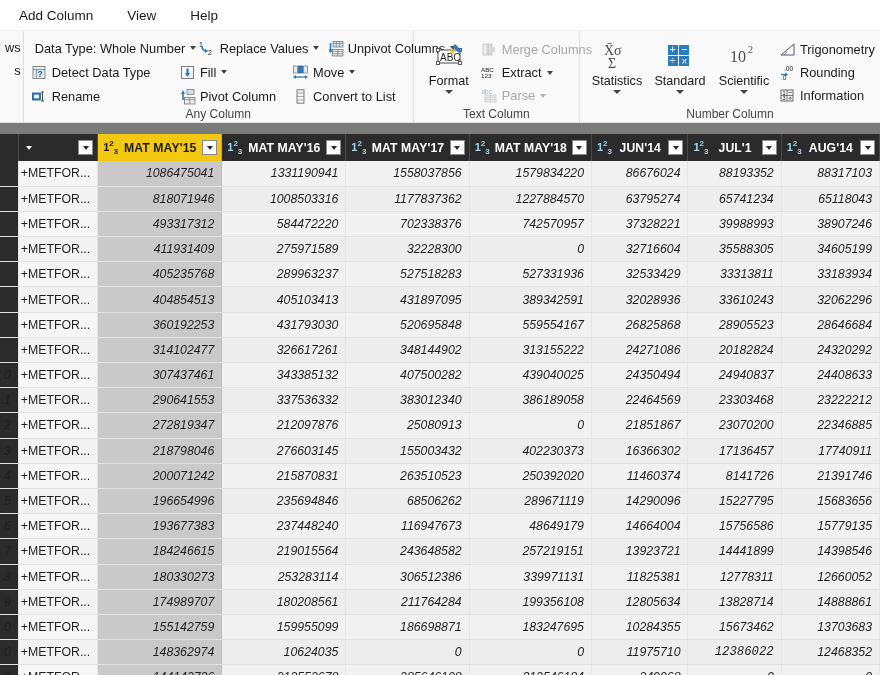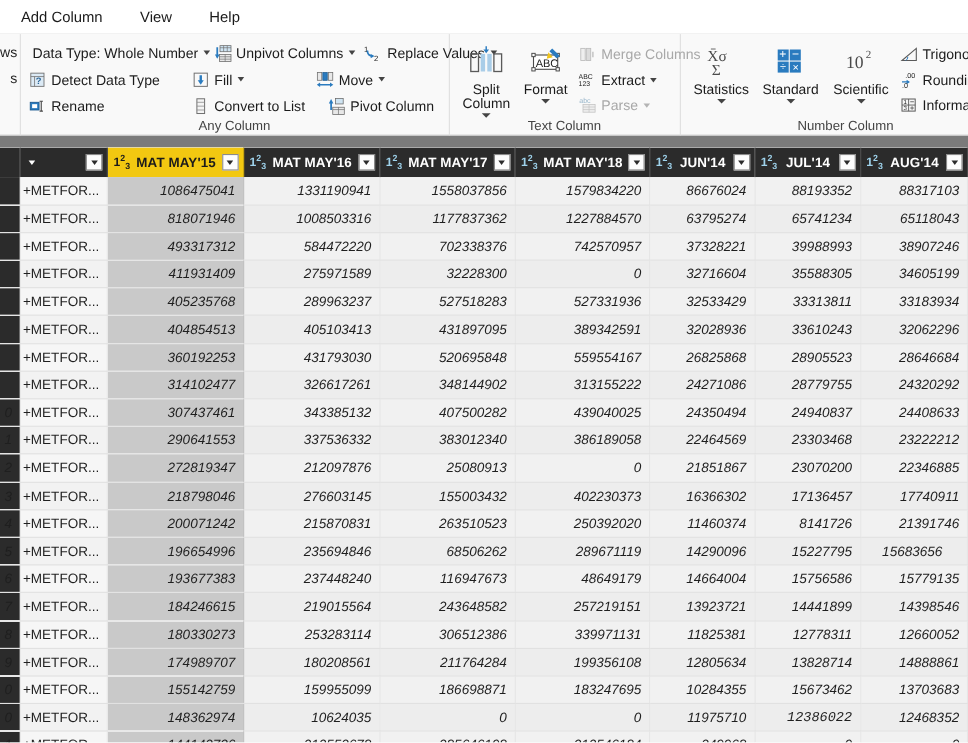--- a/index.html
+++ b/index.html
@@ -267,50 +267,50 @@
     <div class="edge-txt">s</div>
   </div>
 
   <div class="rgroup" style="width:390px;padding-left:4px;">
     <div class="rrows">
       <div class="rrow">
         <div class="ritem" style="width:168px;">
           <span class="txt">Data Type: Whole Number</span>
           <span class="caret"></span>
         </div>
+        <div class="ritem" style="width:128px;">
+          <span class="ic16">
+            <svg width="17" height="17" viewBox="0 0 17 17">
+              <text x="0" y="7" font-size="7" fill="#1b1b1b" font-family="Liberation Sans">1</text>
+              <path d="M3 6 Q3 11 8 11" stroke="#2a7bbf" stroke-width="1.6" fill="none"></path>
+              <path d="M6 9 L9.5 11 L6 13 Z" fill="#2a7bbf"></path>
+              <text x="9" y="15" font-size="7" fill="#1b1b1b" font-family="Liberation Sans">2</text>
+            </svg>
+          </span>
+          <span class="txt">Replace Values</span>
+          <span class="caret"></span>
+        </div>
         <div class="ritem" style="width:140px;">
           <span class="ic16">
             <svg width="17" height="17" viewBox="0 0 17 17">
               <rect x="6" y="1.5" width="10" height="5.5" fill="#cfe4f2" stroke="#6b6b6b" stroke-width="0.7"></rect>
               <line x1="6" y1="3.4" x2="16" y2="3.4" stroke="#6b6b6b" stroke-width="0.6"></line>
               <line x1="9.3" y1="1.5" x2="9.3" y2="7" stroke="#6b6b6b" stroke-width="0.6"></line>
               <line x1="12.6" y1="1.5" x2="12.6" y2="7" stroke="#6b6b6b" stroke-width="0.6"></line>
               <rect x="5.5" y="9.5" width="10.5" height="6.5" fill="#e8e8e8" stroke="#6b6b6b" stroke-width="0.7"></rect>
               <line x1="5.5" y1="11.6" x2="16" y2="11.6" stroke="#6b6b6b" stroke-width="0.6"></line>
               <line x1="5.5" y1="13.8" x2="16" y2="13.8" stroke="#6b6b6b" stroke-width="0.6"></line>
               <line x1="10.7" y1="9.5" x2="10.7" y2="16" stroke="#6b6b6b" stroke-width="0.6"></line>
               <path d="M3.5 3 L3.5 12" stroke="#2a7bbf" stroke-width="1.6" fill="none"></path>
               <path d="M1.4 9.5 L3.5 13.5 L5.6 9.5 Z" fill="#2a7bbf"></path>
             </svg>
           </span>
           <span class="txt">Unpivot Columns</span>
           <span class="caret"></span>
         </div>
-        <div class="ritem" style="width:128px;">
-          <span class="ic16">
-            <svg width="17" height="17" viewBox="0 0 17 17">
-              <text x="0" y="7" font-size="7" fill="#1b1b1b" font-family="Liberation Sans">1</text>
-              <path d="M3 6 Q3 11 8 11" stroke="#2a7bbf" stroke-width="1.6" fill="none"></path>
-              <path d="M6 9 L9.5 11 L6 13 Z" fill="#2a7bbf"></path>
-              <text x="9" y="15" font-size="7" fill="#1b1b1b" font-family="Liberation Sans">2</text>
-            </svg>
-          </span>
-          <span class="txt">Replace Values</span>
-          <span class="caret"></span>
-        </div>
       </div>
 
       <div class="rrow">
         <div class="ritem" style="width:168px;">
           <span class="ic16">
             <svg width="17" height="17" viewBox="0 0 17 17">
               <rect x="2" y="2.5" width="12" height="12" fill="#dceaf5" stroke="#6f6f6f" stroke-width="0.8"></rect>
               <line x1="2" y1="5.6" x2="14" y2="5.6" stroke="#6f6f6f" stroke-width="0.7"></line>
               <line x1="5.4" y1="5.6" x2="5.4" y2="14.5" stroke="#6f6f6f" stroke-width="0.7"></line>
               <text x="6.6" y="12.5" font-size="8.5" fill="#2a6496" font-family="Liberation Sans" font-weight="bold">?</text>
@@ -351,65 +351,51 @@
             <svg width="17" height="17" viewBox="0 0 17 17">
               <rect x="1.5" y="5" width="8" height="7" fill="#2a7bbf" stroke="#1d5a8f" stroke-width="0.8"></rect>
               <rect x="3.2" y="6.7" width="4.6" height="3.6" fill="#ffffff"></rect>
               <line x1="11.5" y1="4" x2="11.5" y2="13" stroke="#444" stroke-width="1"></line>
               <line x1="10" y1="4" x2="13" y2="4" stroke="#444" stroke-width="1"></line>
               <line x1="10" y1="13" x2="13" y2="13" stroke="#444" stroke-width="1"></line>
             </svg>
           </span>
           <span class="txt">Rename</span>
         </div>
-        <div class="ritem" style="width:140px;">
-          <span class="ic16">
-            <svg width="17" height="17" viewBox="0 0 17 17">
-              <rect x="5" y="1.8" width="7" height="13.4" fill="#f4f4f4" stroke="#6f6f6f" stroke-width="0.9"></rect>
-              <line x1="5" y1="5" x2="12" y2="5" stroke="#8a8a8a" stroke-width="0.7"></line>
-              <line x1="5" y1="8.5" x2="12" y2="8.5" stroke="#8a8a8a" stroke-width="0.7"></line>
-              <line x1="5" y1="12" x2="12" y2="12" stroke="#8a8a8a" stroke-width="0.7"></line>
-            </svg>
-          </span>
-          <span class="txt">Convert to List</span>
-        </div>
         <div class="ritem" style="width:128px;">
           <span class="ic16">
             <svg width="17" height="17" viewBox="0 0 17 17">
               <rect x="5.5" y="9.5" width="10.5" height="6.5" fill="#e8e8e8" stroke="#6b6b6b" stroke-width="0.7"></rect>
               <line x1="5.5" y1="11.6" x2="16" y2="11.6" stroke="#6b6b6b" stroke-width="0.6"></line>
               <line x1="10.7" y1="9.5" x2="10.7" y2="16" stroke="#6b6b6b" stroke-width="0.6"></line>
               <path d="M4 12 L4 4" stroke="#2a7bbf" stroke-width="1.6" fill="none"></path>
               <path d="M1.9 6 L4 2 L6.1 6 Z" fill="#2a7bbf"></path>
               <rect x="8" y="1.5" width="7" height="5" fill="#cfe4f2" stroke="#6b6b6b" stroke-width="0.7"></rect>
             </svg>
           </span>
           <span class="txt">Pivot Column</span>
         </div>
+        <div class="ritem" style="width:140px;">
+          <span class="ic16">
+            <svg width="17" height="17" viewBox="0 0 17 17">
+              <rect x="5" y="1.8" width="7" height="13.4" fill="#f4f4f4" stroke="#6f6f6f" stroke-width="0.9"></rect>
+              <line x1="5" y1="5" x2="12" y2="5" stroke="#8a8a8a" stroke-width="0.7"></line>
+              <line x1="5" y1="8.5" x2="12" y2="8.5" stroke="#8a8a8a" stroke-width="0.7"></line>
+              <line x1="5" y1="12" x2="12" y2="12" stroke="#8a8a8a" stroke-width="0.7"></line>
+            </svg>
+          </span>
+          <span class="txt">Convert to List</span>
+        </div>
       </div>
     </div>
     <div class="rgroup-label">Any Column</div>
   </div>
 
   <div class="rgroup" style="width:210px;padding-left:6px;">
     <div style="display:flex;align-items:flex-start;">
-      <div class="rbig">
-        <div class="bigic">
-          <svg width="36" height="30" viewBox="0 0 36 30">
-            <rect x="4" y="8" width="7" height="16" fill="none" stroke="#5a5a5a" stroke-width="1.2"></rect>
-            <rect x="25" y="8" width="7" height="16" fill="none" stroke="#5a5a5a" stroke-width="1.2"></rect>
-            <rect x="13" y="8" width="4" height="16" fill="#a9cde8"></rect>
-            <rect x="19" y="8" width="4" height="16" fill="#a9cde8"></rect>
-            <path d="M18 1 L18 6" stroke="#2a7bbf" stroke-width="1.3"></path>
-            <path d="M15.4 4 L18 7.5 L20.6 4 Z" fill="#2a7bbf"></path>
-          </svg>
-        </div>
-        <div class="blab">Split Column</div>
-        <div class="dncaret"></div>
-      </div>
       <div class="rbig" style="width:58px;">
         <div class="bigic">
           <svg width="36" height="30" viewBox="0 0 36 30">
             <rect x="7" y="9" width="22" height="13" fill="#ffffff" stroke="#4a4a4a" stroke-width="1"></rect>
             <rect x="5.5" y="7.5" width="3" height="3" fill="#ffffff" stroke="#4a4a4a" stroke-width="0.9"></rect>
             <rect x="27.5" y="7.5" width="3" height="3" fill="#ffffff" stroke="#4a4a4a" stroke-width="0.9"></rect>
             <rect x="5.5" y="20.5" width="3" height="3" fill="#ffffff" stroke="#4a4a4a" stroke-width="0.9"></rect>
             <rect x="27.5" y="20.5" width="3" height="3" fill="#ffffff" stroke="#4a4a4a" stroke-width="0.9"></rect>
             <text x="9" y="19.5" font-size="10" fill="#1b1b1b" font-family="Liberation Sans">ABC</text>
             <path d="M24 3 L31 10 L28 12 L21.5 5.5 Z" fill="#2a7bbf"></path>
@@ -600,21 +586,21 @@
               <span class="typeic">1<sup>2</sup><sub>3</sub></span>
               <span class="hlabel">JUN'14</span>
               <span class="fbtn">
                 <i></i>
               </span>
             </div>
           </th>
           <th style="width: 110px;">
             <div class="hcell">
               <span class="typeic">1<sup>2</sup><sub>3</sub></span>
-              <span class="hlabel">JUL'14</span>
+              <span class="hlabel">JUL'1</span>
               <span class="fbtn">
                 <i></i>
               </span>
             </div>
           </th>
           <th style="width: 105px;">
             <div class="hcell">
               <span class="typeic">1<sup>2</sup><sub>3</sub></span>
               <span class="hlabel">AUG'14</span>
               <span class="fbtn">
@@ -703,21 +689,21 @@
           <td style="width: 105px;">28646684</td>
         </tr>
         <tr>
           <td class="rownum"></td>
           <td class="namecol" style="width: 70px;">+METFOR...</td>
           <td class="selcol" style="width: 127px;">314102477</td>
           <td style="width: 127px;">326617261</td>
           <td style="width: 125px;">348144902</td>
           <td style="width: 122px;">313155222</td>
           <td style="width: 105px;">24271086</td>
-          <td style="width: 110px;">28779755</td>
+          <td style="width: 110px;">20182824</td>
           <td style="width: 105px;">24320292</td>
         </tr>
         <tr>
           <td class="rownum">0</td>
           <td class="namecol" style="width: 70px;">+METFOR...</td>
           <td class="selcol" style="width: 127px;">307437461</td>
           <td style="width: 127px;">343385132</td>
           <td style="width: 125px;">407500282</td>
           <td style="width: 122px;">439040025</td>
           <td style="width: 105px;">24350494</td>
@@ -770,21 +756,21 @@
         </tr>
         <tr>
           <td class="rownum">5</td>
           <td class="namecol" style="width: 70px;">+METFOR...</td>
           <td class="selcol" style="width: 127px;">196654996</td>
           <td style="width: 127px;">235694846</td>
           <td style="width: 125px;">68506262</td>
           <td style="width: 122px;">289671119</td>
           <td style="width: 105px;">14290096</td>
           <td style="width: 110px;">15227795</td>
-          <td style="width: 105px; text-align: center;">15683656</td>
+          <td style="width: 105px;">15683656</td>
         </tr>
         <tr>
           <td class="rownum">6</td>
           <td class="namecol" style="width: 70px;">+METFOR...</td>
           <td class="selcol" style="width: 127px;">193677383</td>
           <td style="width: 127px;">237448240</td>
           <td style="width: 125px;">116947673</td>
           <td style="width: 122px;">48649179</td>
           <td style="width: 105px;">14664004</td>
           <td style="width: 110px;">15756586</td>

